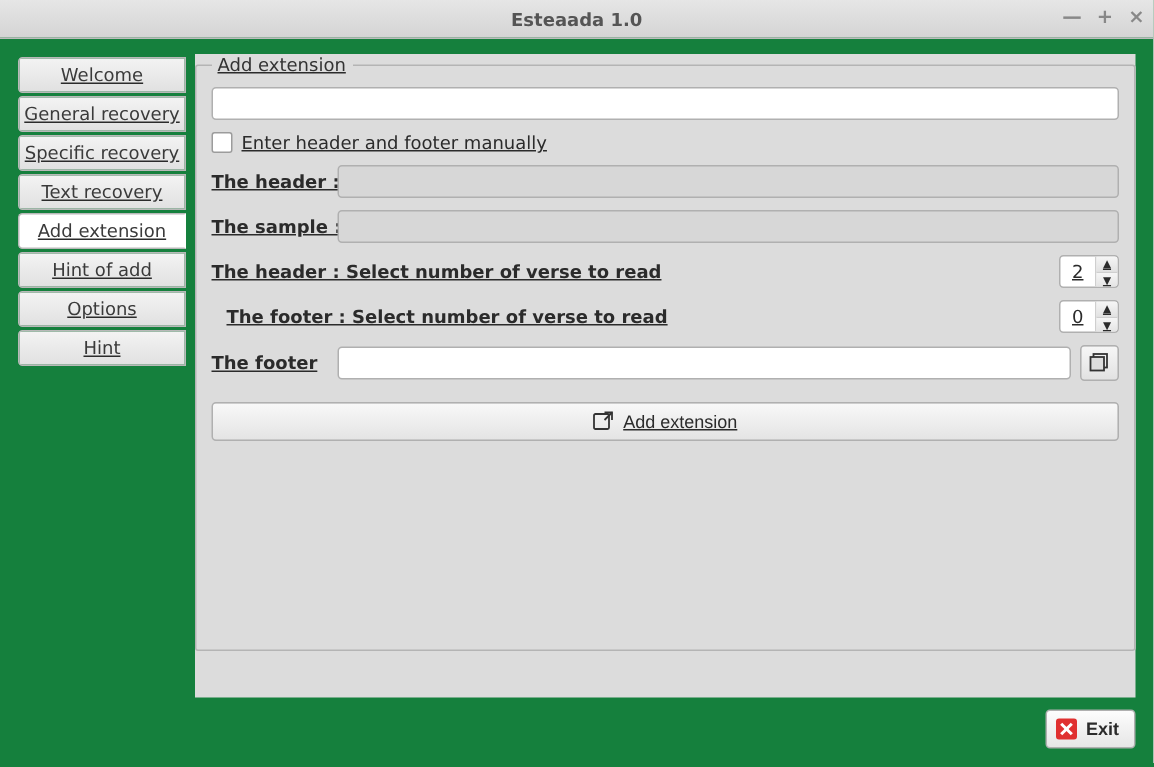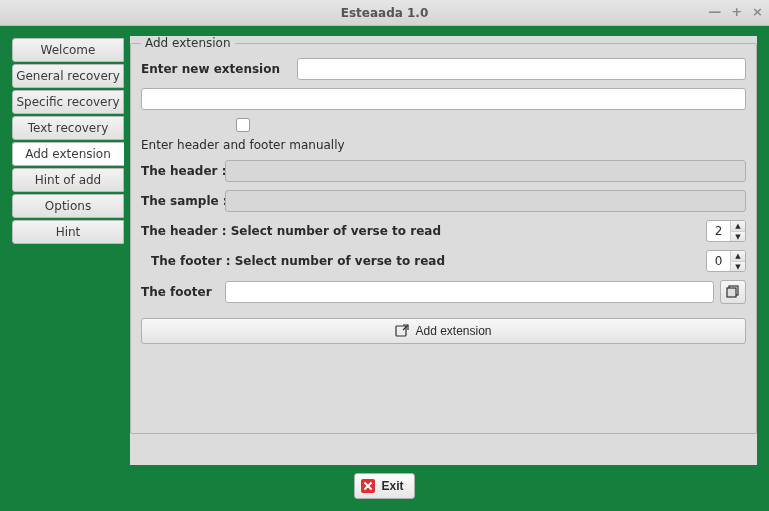--- a/index.html
+++ b/index.html
@@ -44,20 +44,21 @@
   .client {
     flex: 1;
     padding: 10px 12px 12px 12px;
     display: flex;
     flex-direction: column;
   }
   .main-row {
     flex: 1;
     display: flex;
     gap: 6px;
+    text-decoration: underline;
   }
   .sidebar {
     width: 112px;
     display: flex;
     flex-direction: column;
     gap: 2px;
     padding-top: 2px;
   }
   .tab {
     height: 24px;
@@ -116,21 +117,20 @@
   }
   input[type=text].tfield.disabled {
     background: #d7d7d7;
     color: #777;
   }
   .chklabel {
     display: flex;
     align-items: center;
     gap: 6px;
     cursor: pointer;
-    flex-direction: column;
   }
   .chkbox {
     width: 14px;
     height: 14px;
     border: 1px solid #9c9c9c;
     border-radius: 2px;
     background: #fff;
   }
   .spinbox {
     display: inline-flex;
@@ -182,21 +182,21 @@
     display: flex;
     align-items: center;
     justify-content: center;
     gap: 6px;
     cursor: pointer;
     font-size: 12px;
     color: #2b2b2b;
   }
   .footer-row {
     display: flex;
-    justify-content: center;
+    justify-content: flex-end;
     margin-top: 8px;
   }
   .exitbtn {
     height: 26px;
     padding: 0 10px 0 6px;
     border: 1px solid #b0b0b0;
     border-radius: 3px;
     background: linear-gradient(#fdfdfd,#e6e6e6);
     display: flex;
     align-items: center;
@@ -247,24 +247,20 @@
         <div class="tab selected">Add extension</div>
         <div class="tab">Hint of add</div>
         <div class="tab">Options</div>
         <div class="tab">Hint</div>
       </div>
 
       <div class="panel-wrap">
         <fieldset class="groupbox">
           <legend>Add extension</legend>
 
-          <div class="row">
-            <span class="lbl lbl-w1">Enter new extension</span>
-            <input type="text" class="tfield" value="" style="">
-          </div>
 
           <div class="row">
             <input type="text" class="tfield" value="" style="">
           </div>
 
           <div class="row">
             <label class="chklabel">
               <span class="chkbox"></span>
               <span>Enter header and footer manually</span>
             </label>

